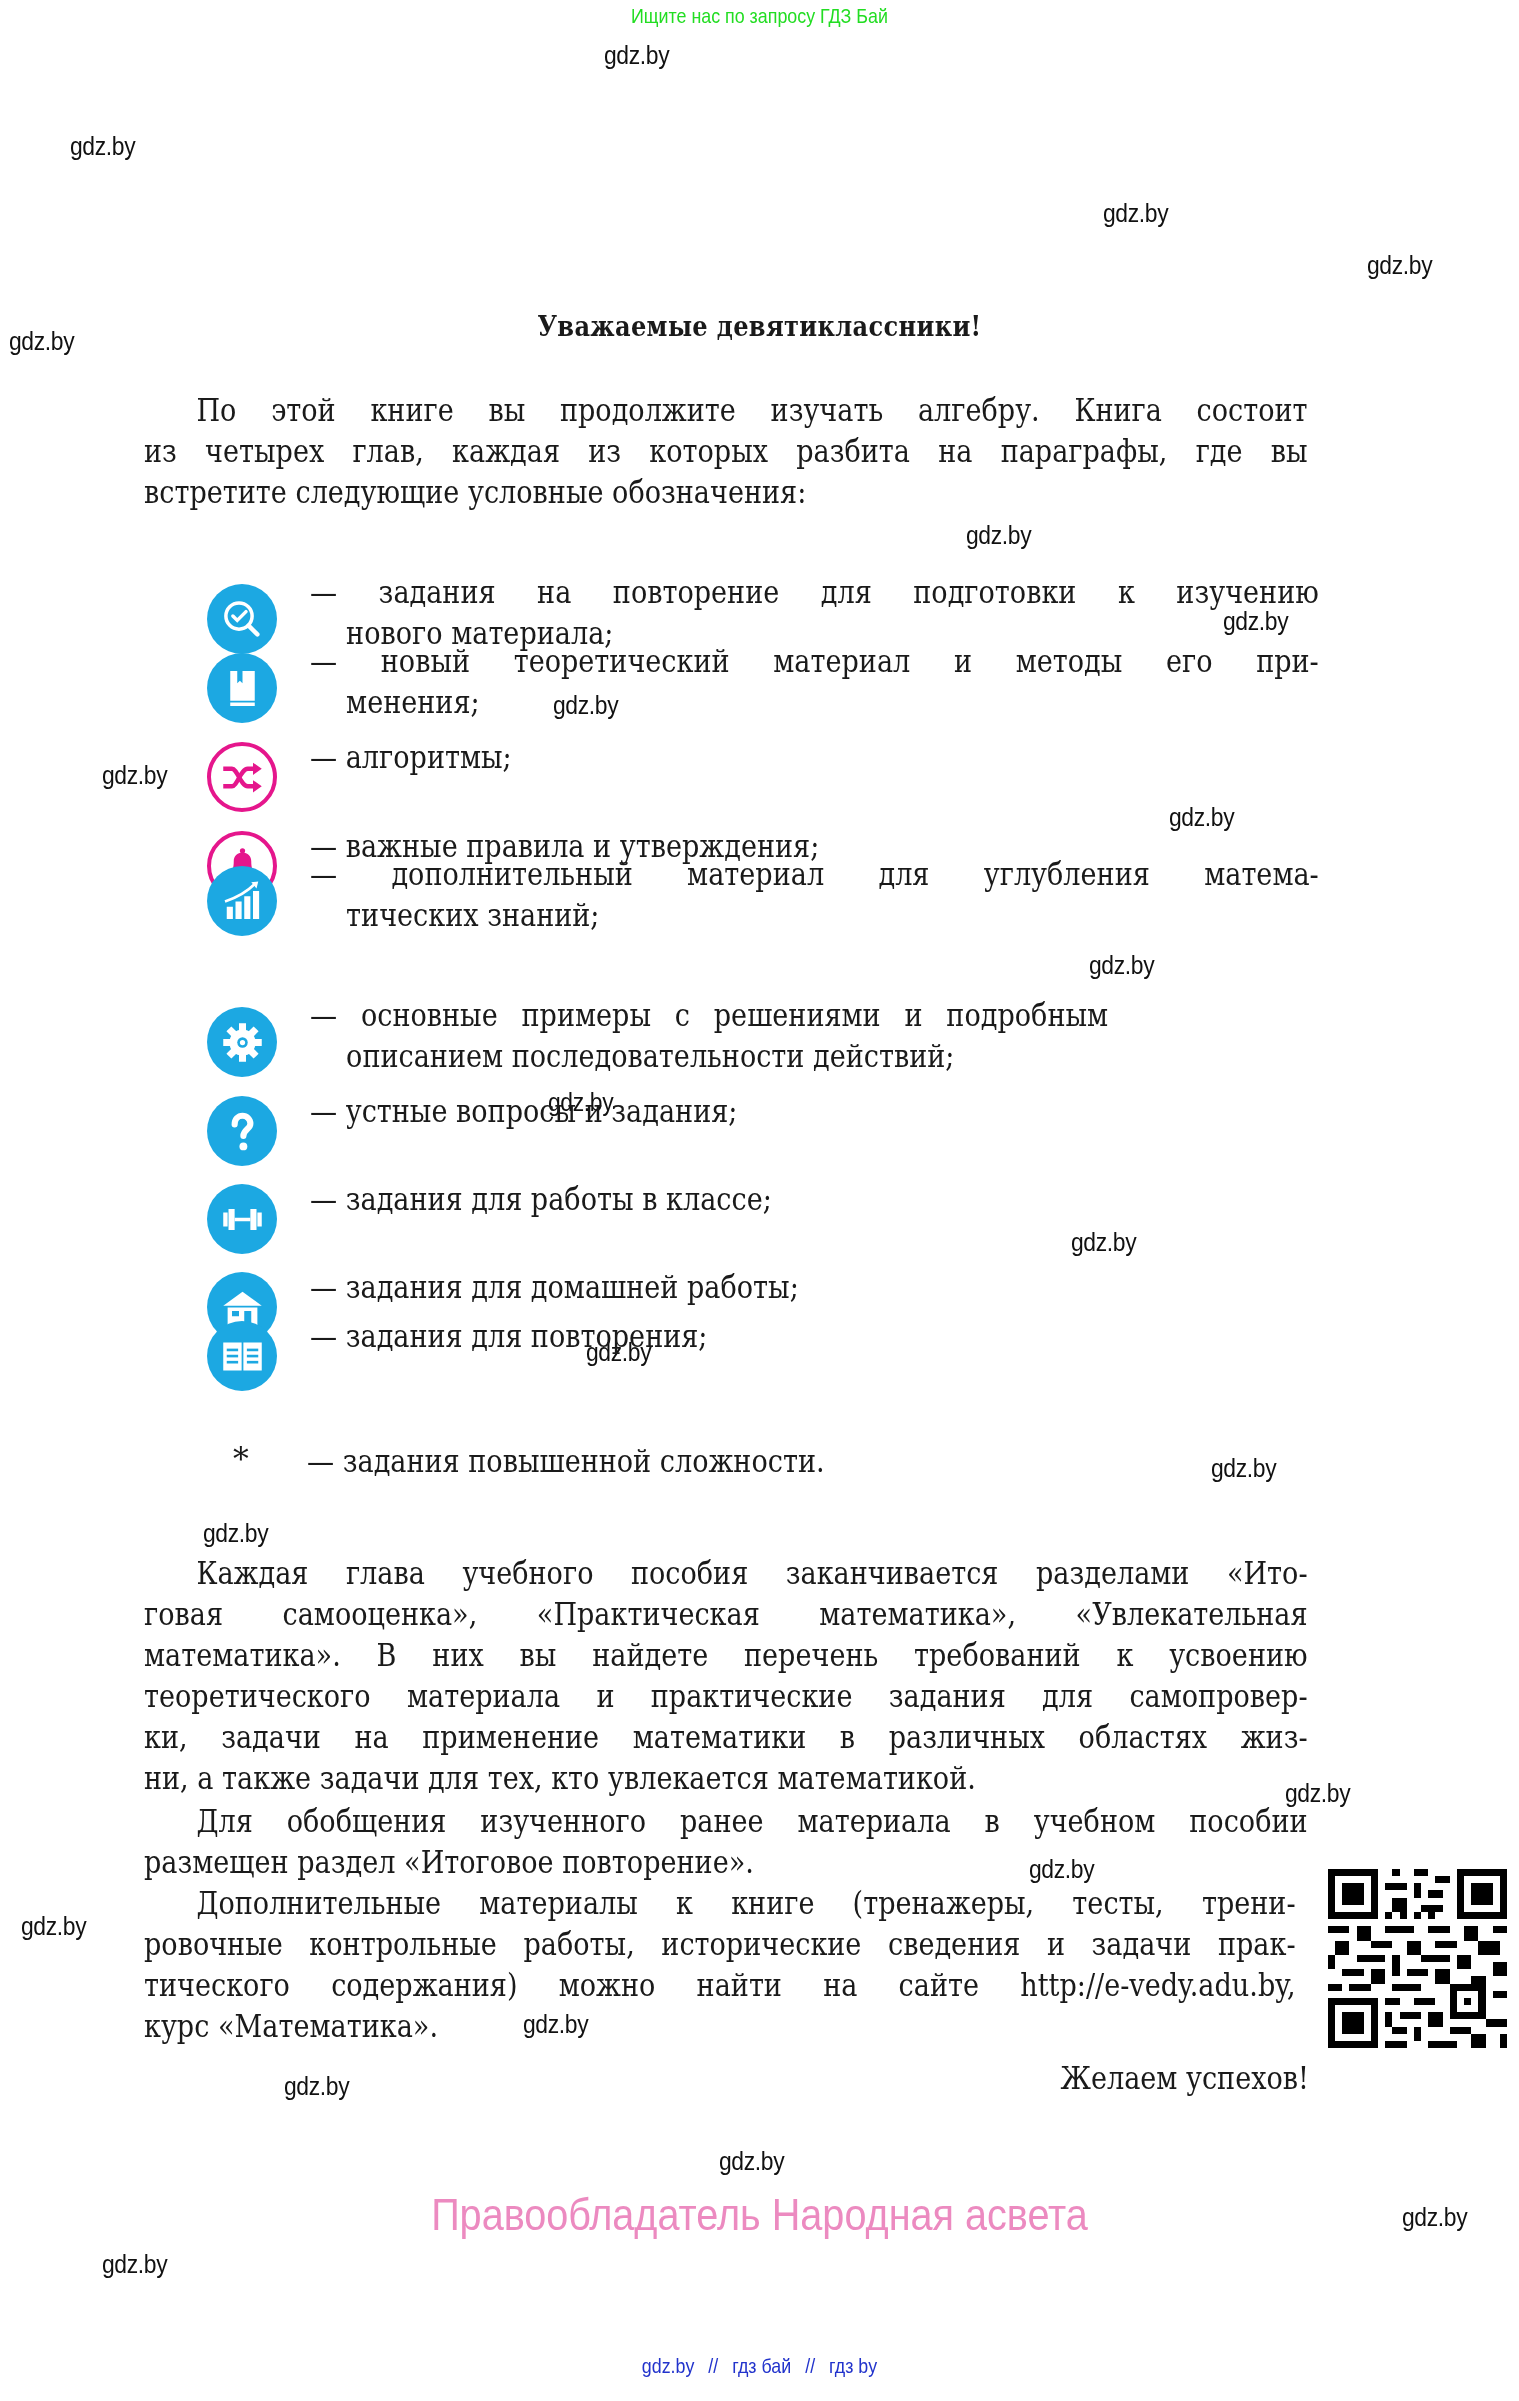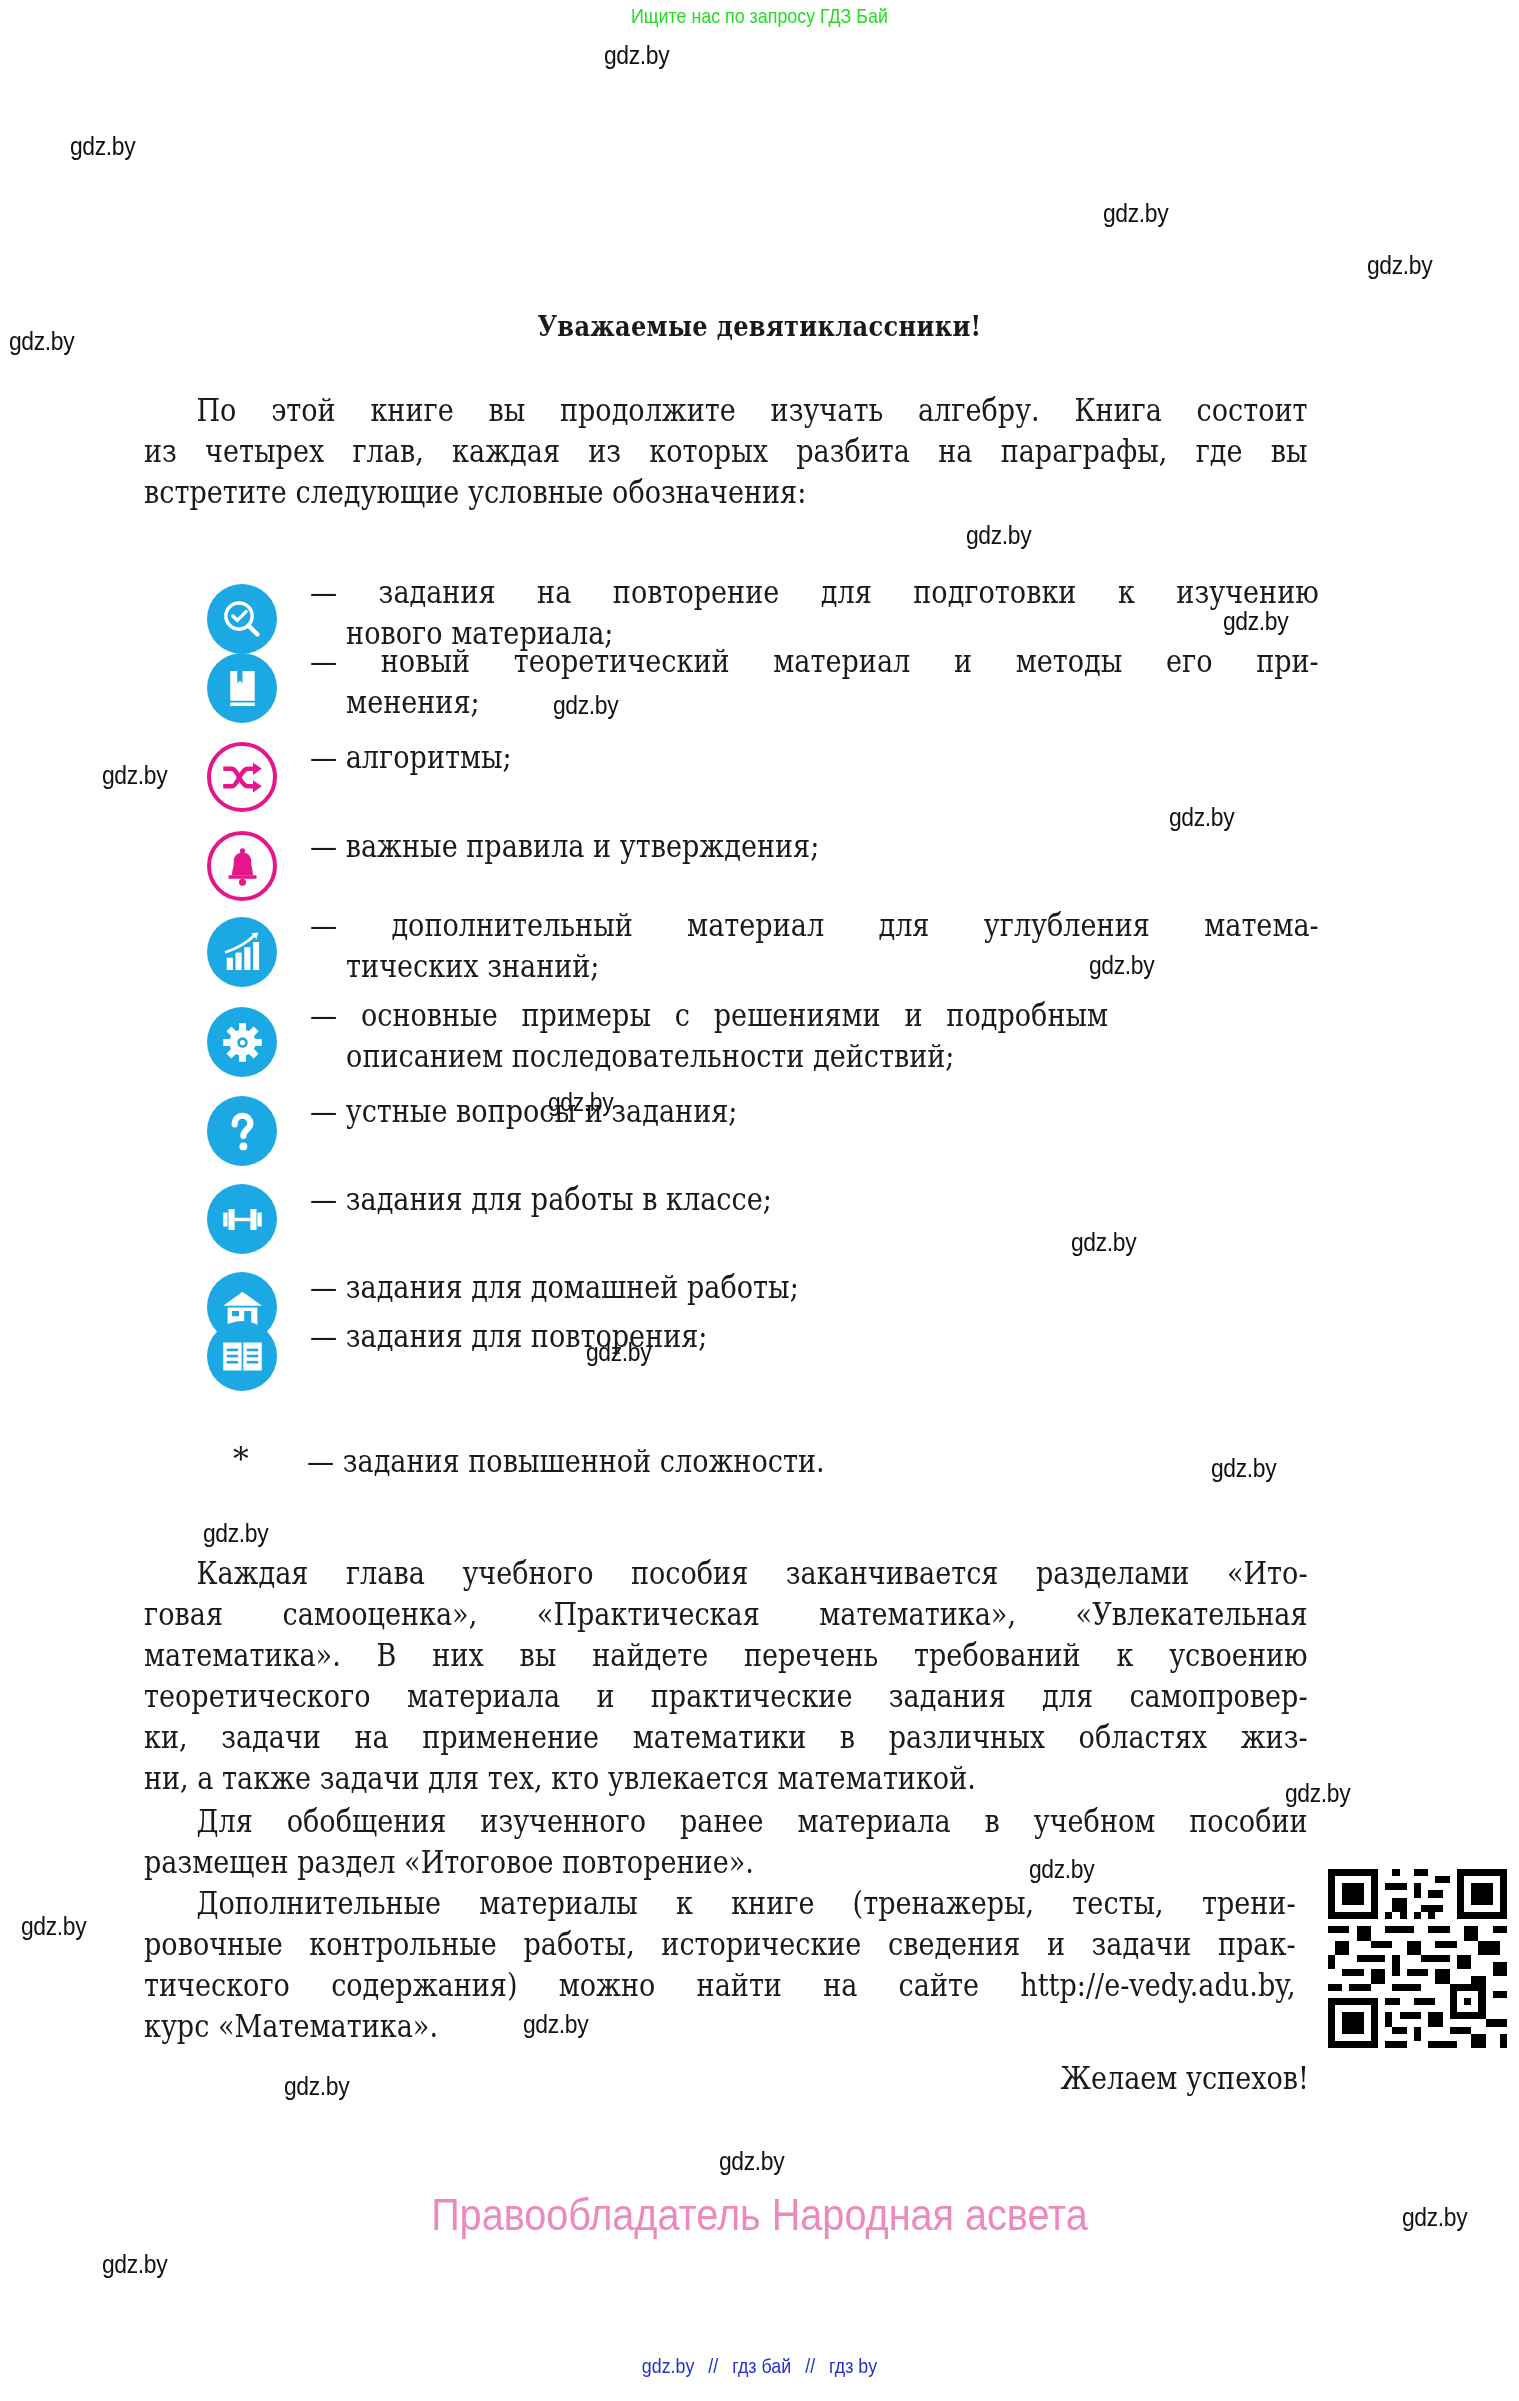--- a/index.html
+++ b/index.html
@@ -116,21 +116,21 @@
         <path d="M16 38 c0 -6 2 -8 2 -16 c0 -6 4 -10 10 -10 c6 0 10 4 10 10 c0 8 2 10 2 16 z" fill="#e5168c"></path>
         <rect x="12" y="38" width="32" height="4" fill="#e5168c"></rect>
         <circle cx="28" cy="46" r="4" fill="#e5168c"></circle>
       </svg>
   </div>
   <div class="legend-text" style="top:-5.3px;">
     <span class="line">— важные правила и утверждения;</span>
   </div>
 </div>
 
-<div class="legend-row" style="top:917px;">
+<div class="legend-row" style="top:866px;">
   <div class="icon blue">
     <svg viewBox="0 0 56 56">
         <rect x="10" y="34" width="7" height="14" fill="#fff"></rect>
         <rect x="20" y="28" width="7" height="20" fill="#fff"></rect>
         <rect x="30" y="22" width="7" height="26" fill="#fff"></rect>
         <rect x="40" y="16" width="7" height="32" fill="#fff"></rect>
         <path d="M8 28 c12 -4 24 -10 34 -20" fill="none" stroke="#fff" stroke-width="3"></path>
         <path d="M38 6 l8 -1 l-2 8 z" fill="#fff"></path>
       </svg>
   </div>

